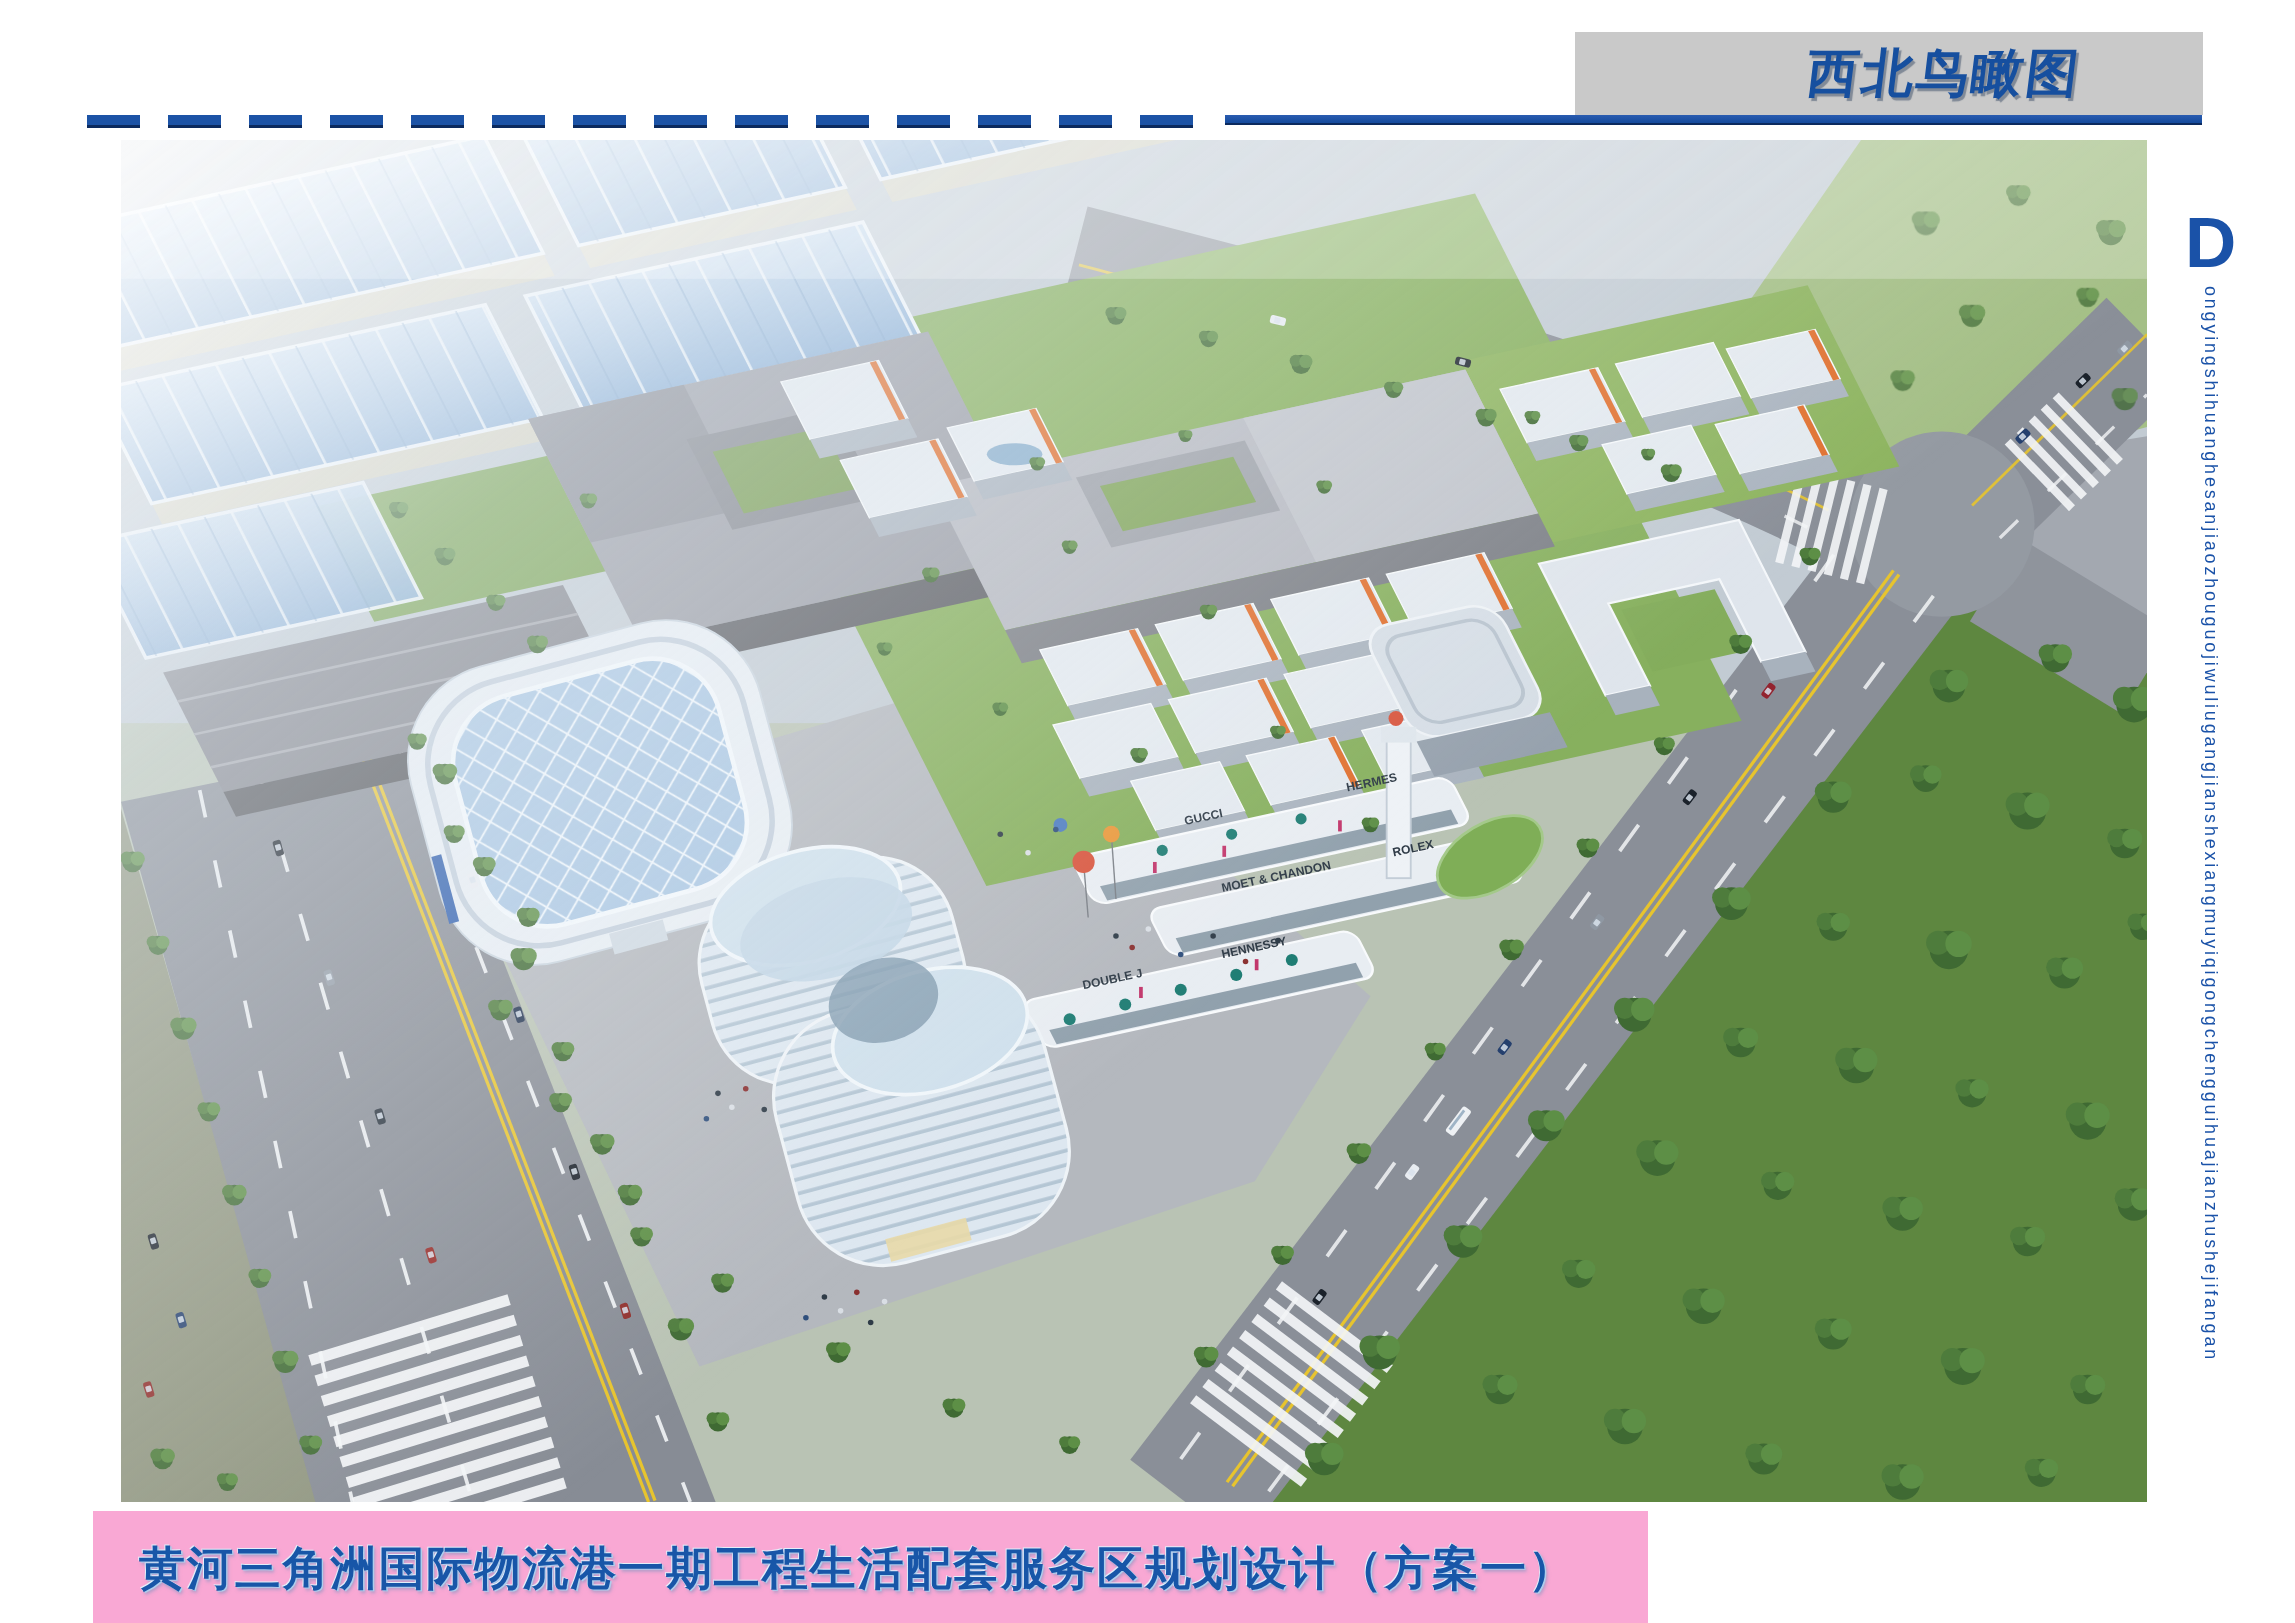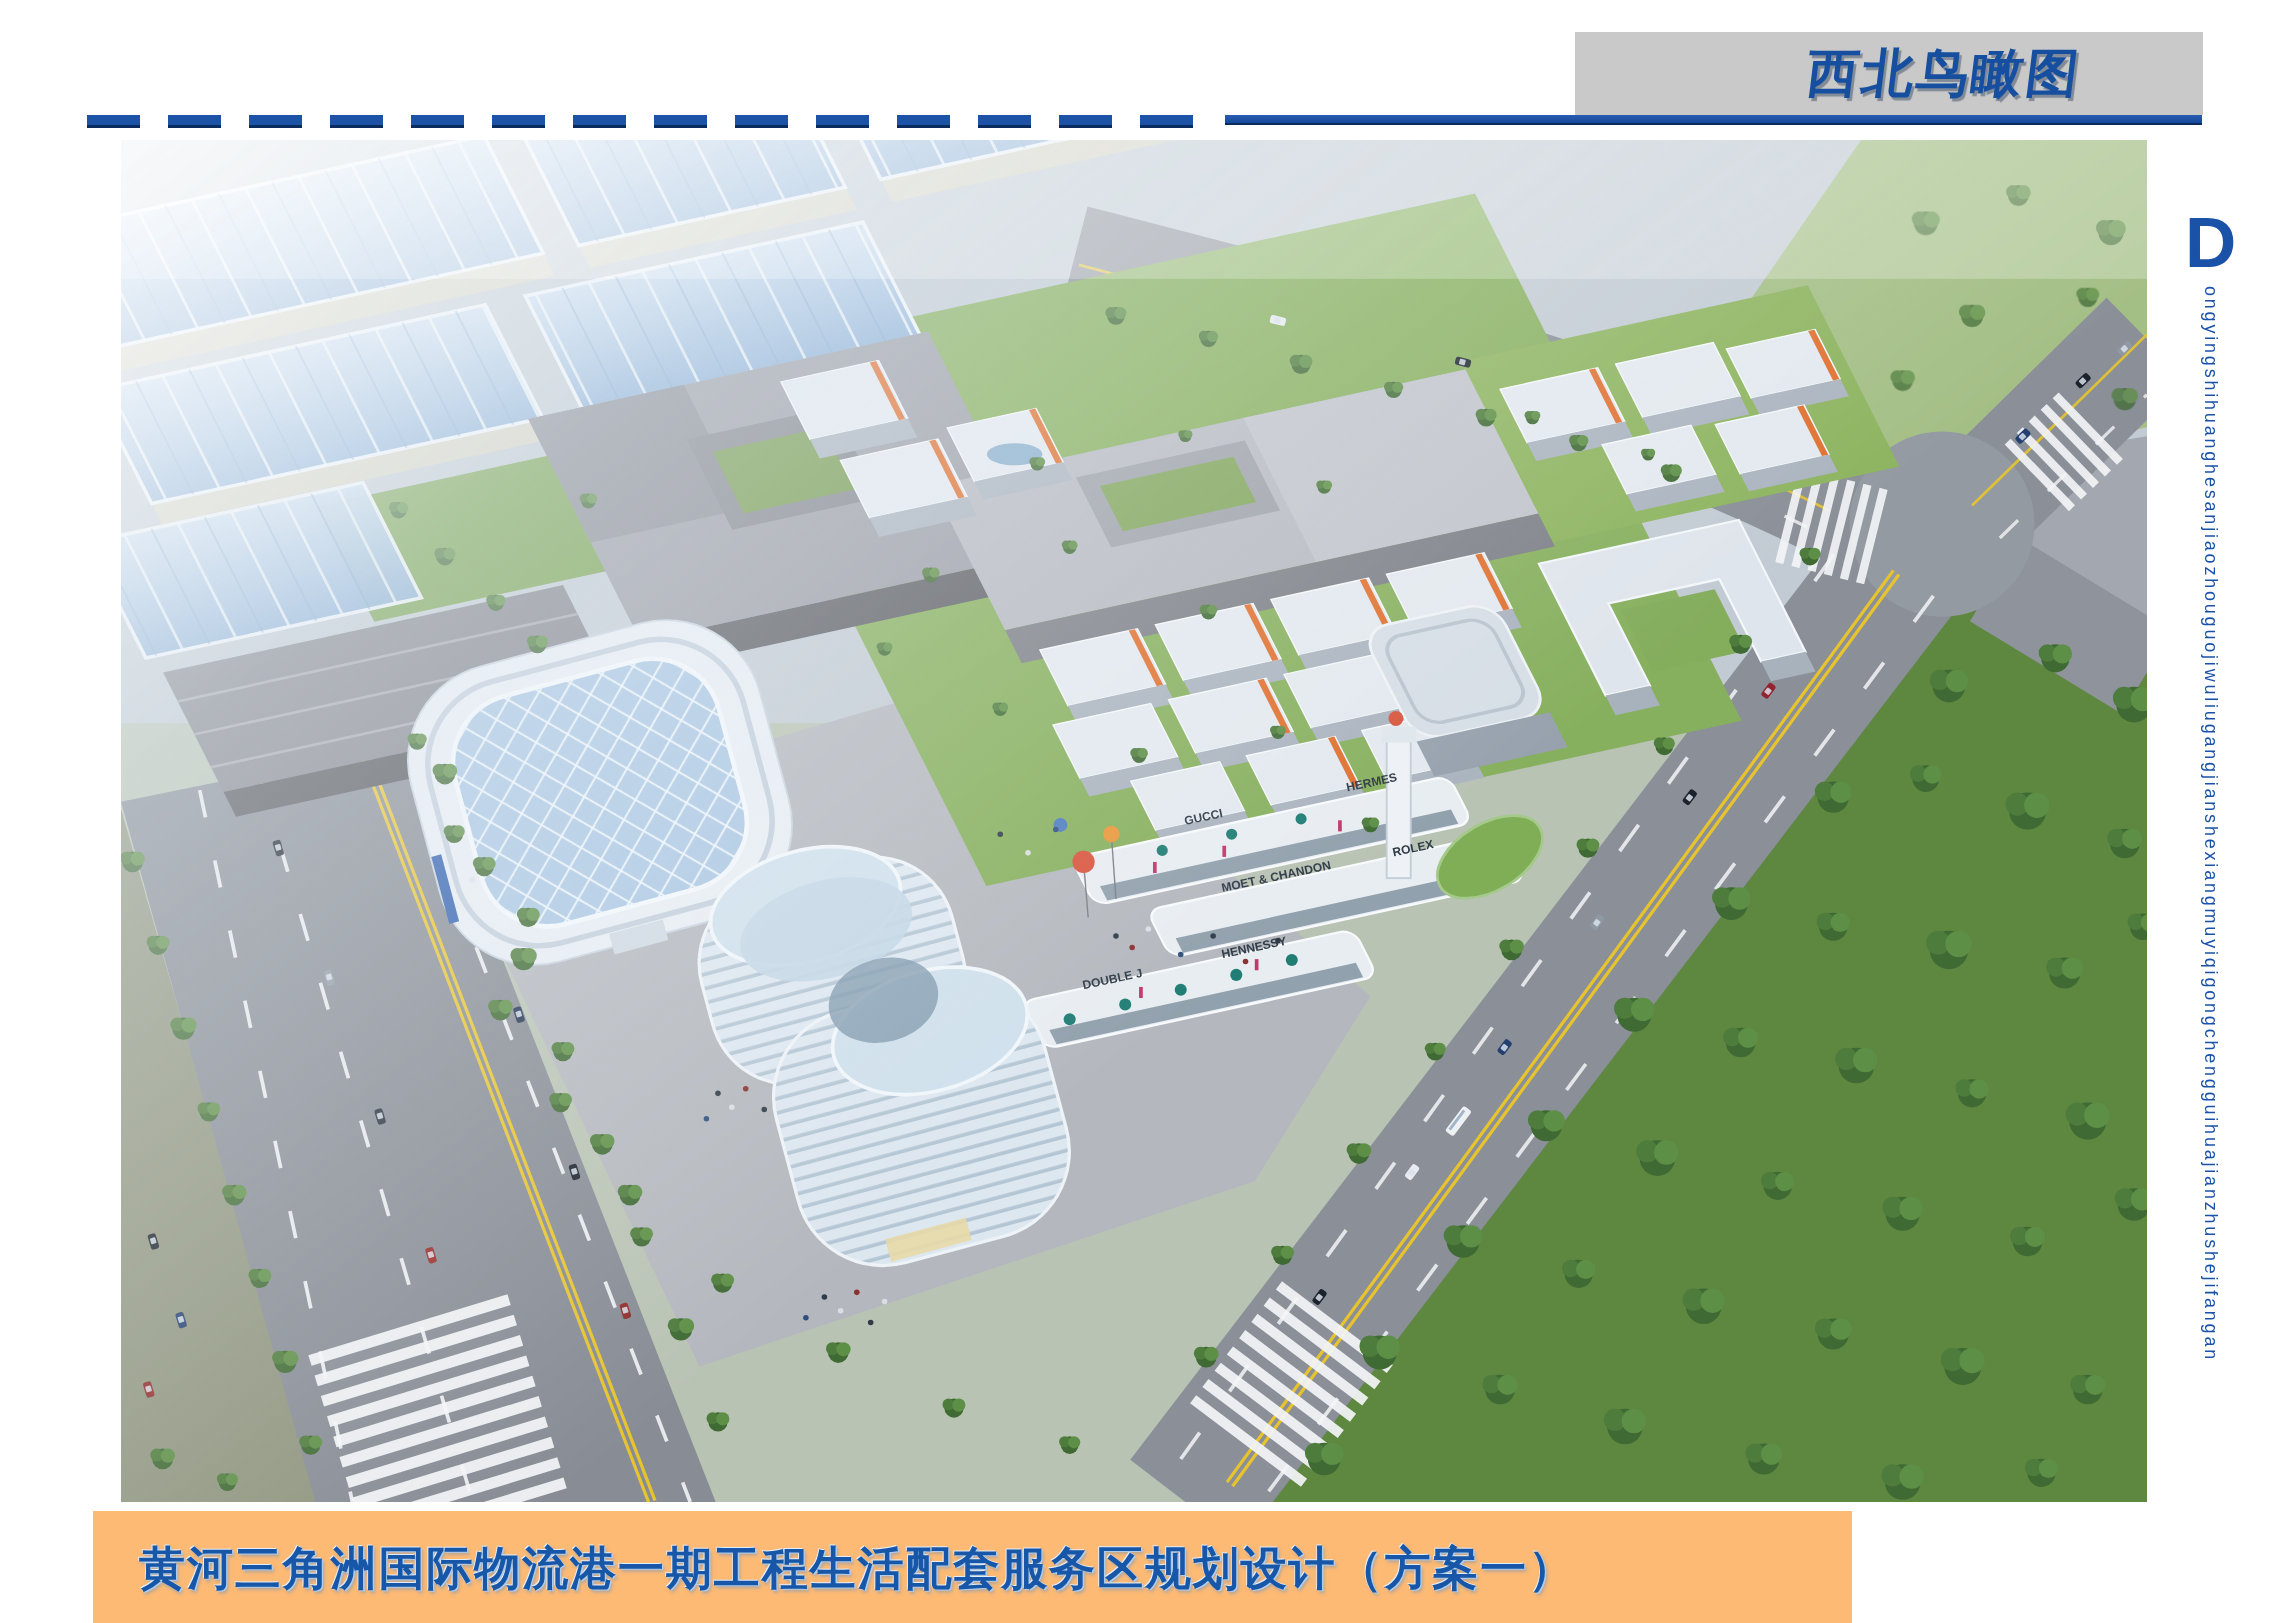--- a/index.html
+++ b/index.html
@@ -20,21 +20,21 @@
   .header-box { left:1575px; top:32px; width:628px; height:83px; background:#c9c9c9; }
   .header-box .t { display:block; text-align:center; line-height:83px; font-size:52px; font-weight:bold;
      color:#164f9f; transform:translateX(55px) skewX(-7deg);
      text-shadow:2.8px 3.2px 0.9px rgba(70,85,110,0.55); letter-spacing:2.8px; }
 
   
   .artwork { left:121px; top:140px; width:2026px; height:1362px; background:#c2ccd4; overflow:hidden; }
   .artwork svg { display:block; width:100%; height:100%; }
 
   
-  .footer-bar { left:93px; top:1511px; width:1759px; height:112px; background:#fdba74; }
+  .footer-bar { left:93px; top:1511px; width:1555px; height:112px; background:#f9a8d4; }
   .footer-bar .t { display:block; padding-left:46px; line-height:114px; font-size:46px; font-weight:bold;
      letter-spacing:1.9px; color:#1856a8;
      text-shadow:1.4px 1.4px 0 #aecdec, -0.9px -0.9px 0 #e2eefa, 2.3px 2.8px 3.2px rgba(110,145,190,0.5); }
 
   
   .side-initial { left:2185px; top:207px; font-size:71px; font-weight:bold; color:#1a52a8; line-height:1; }
   .side-vertical { left:2221px; top:286px; transform-origin:0 0; transform:rotate(90deg);
      white-space:nowrap; font-size:18px; letter-spacing:2.8px; color:#1a52a8; }
 </style>
 </head>

